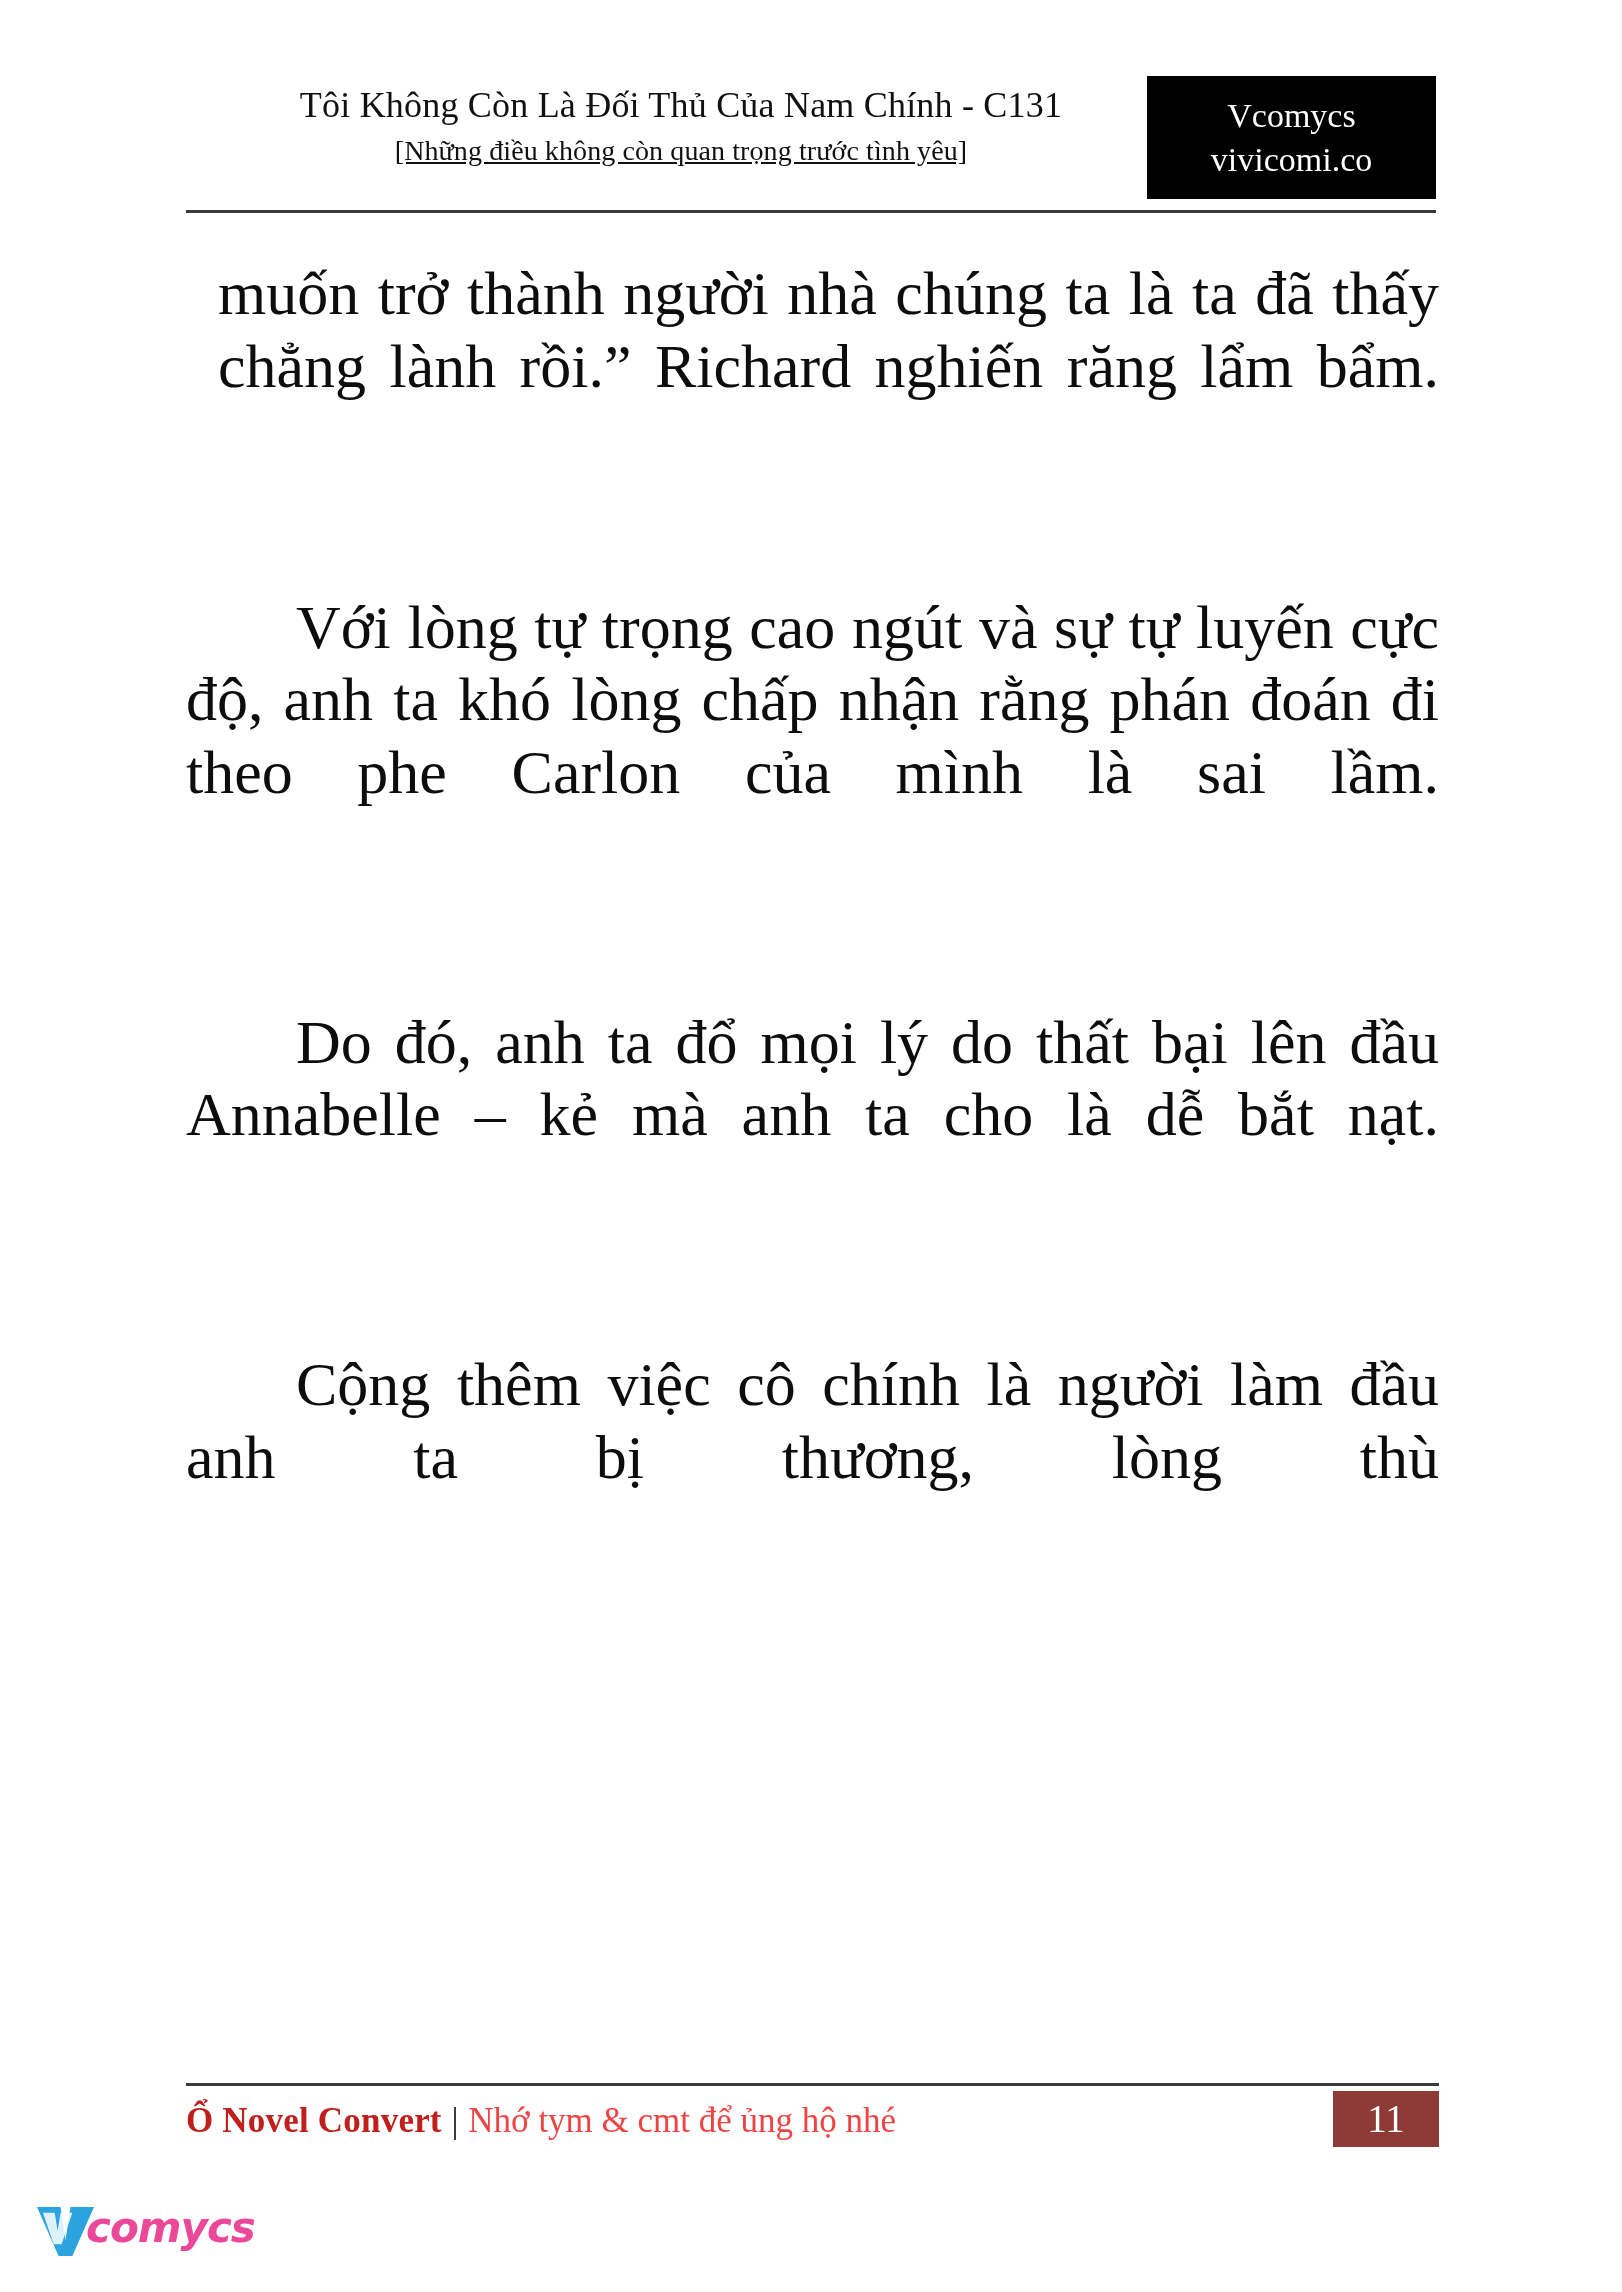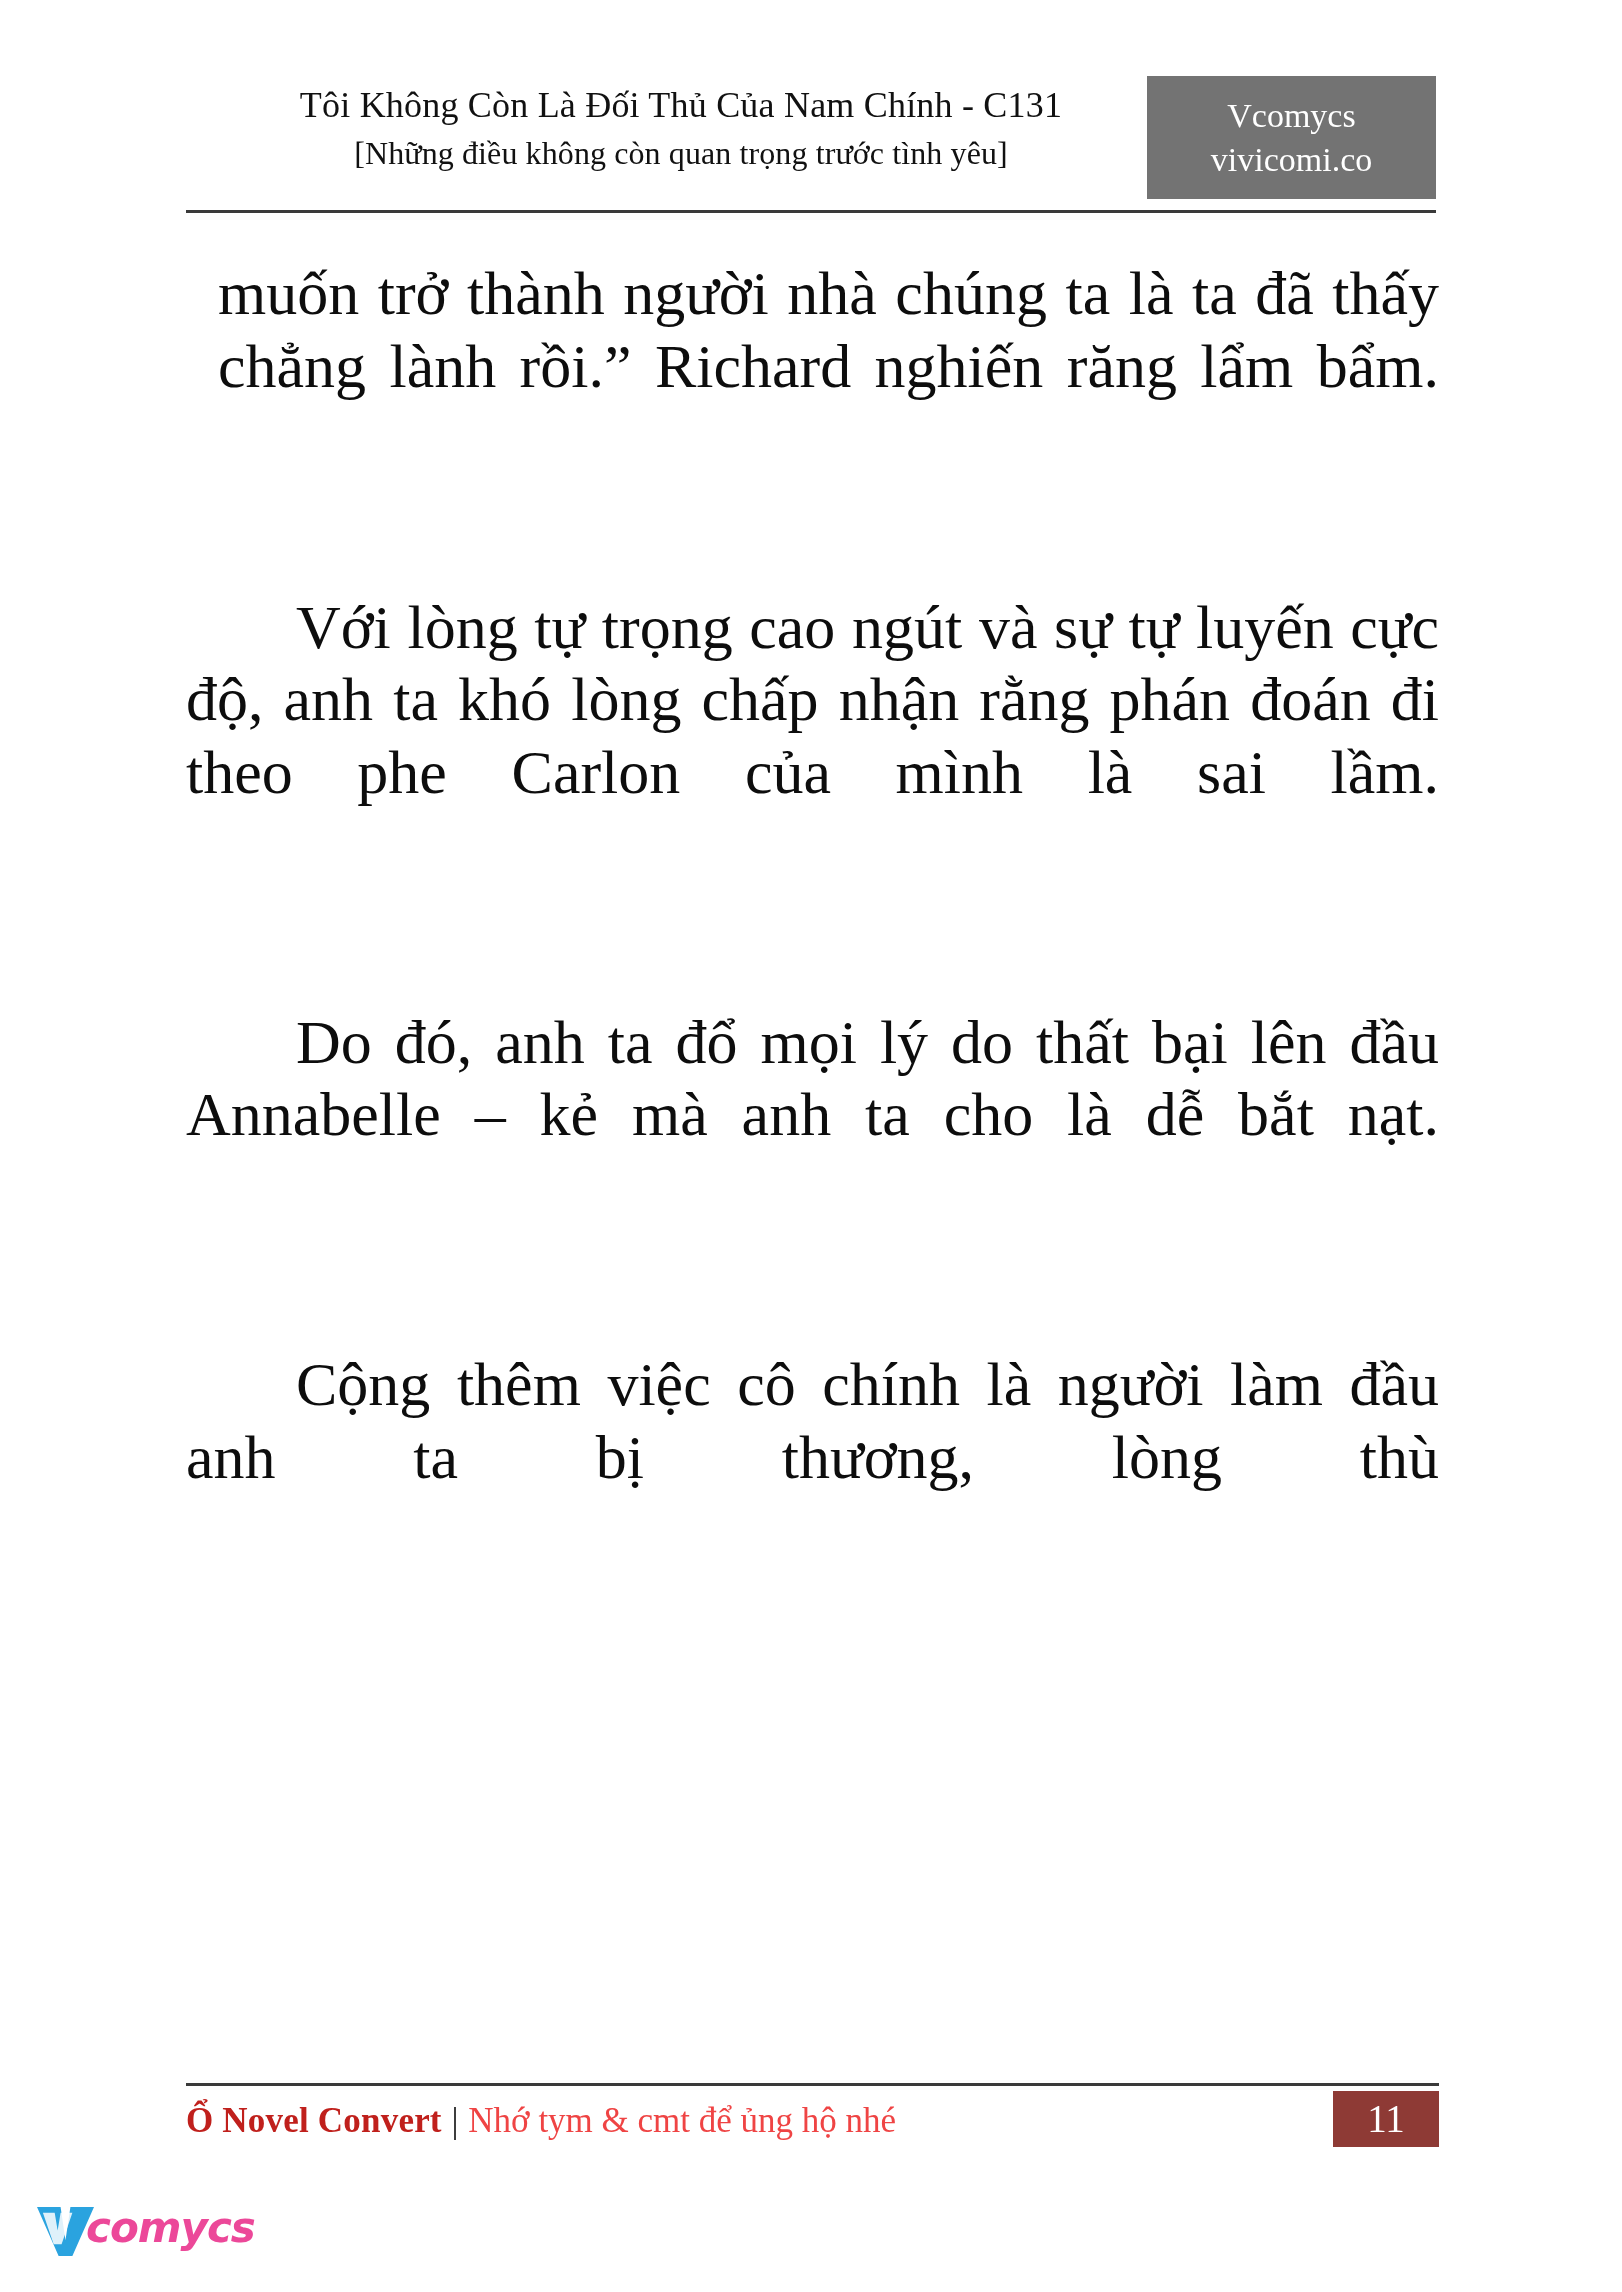--- a/index.html
+++ b/index.html
@@ -48,31 +48,32 @@
     width: 990px;
     text-align: center;
     line-height: 1.42;
   }
   .header-line1 {
     font-size: 36px;
     letter-spacing: 0.2px;
     white-space: nowrap;
   }
   .header-line2 {
-    font-size: 32px;
+    font-size: 28px;
     letter-spacing: 0.1px;
     white-space: nowrap;
+    text-decoration: underline;
   }
   .header-badge {
     position: absolute;
     top: 0px;
     right: 0px;
     width: 289px;
     height: 123px;
-    background: #737373;
+    background: #000000;
     color: #ffffff;
     display: flex;
     flex-direction: column;
     align-items: center;
     justify-content: center;
     line-height: 1.28;
   }
   .header-badge .b1 { font-size: 34px; }
   .header-badge .b2 { font-size: 34px; }
 

